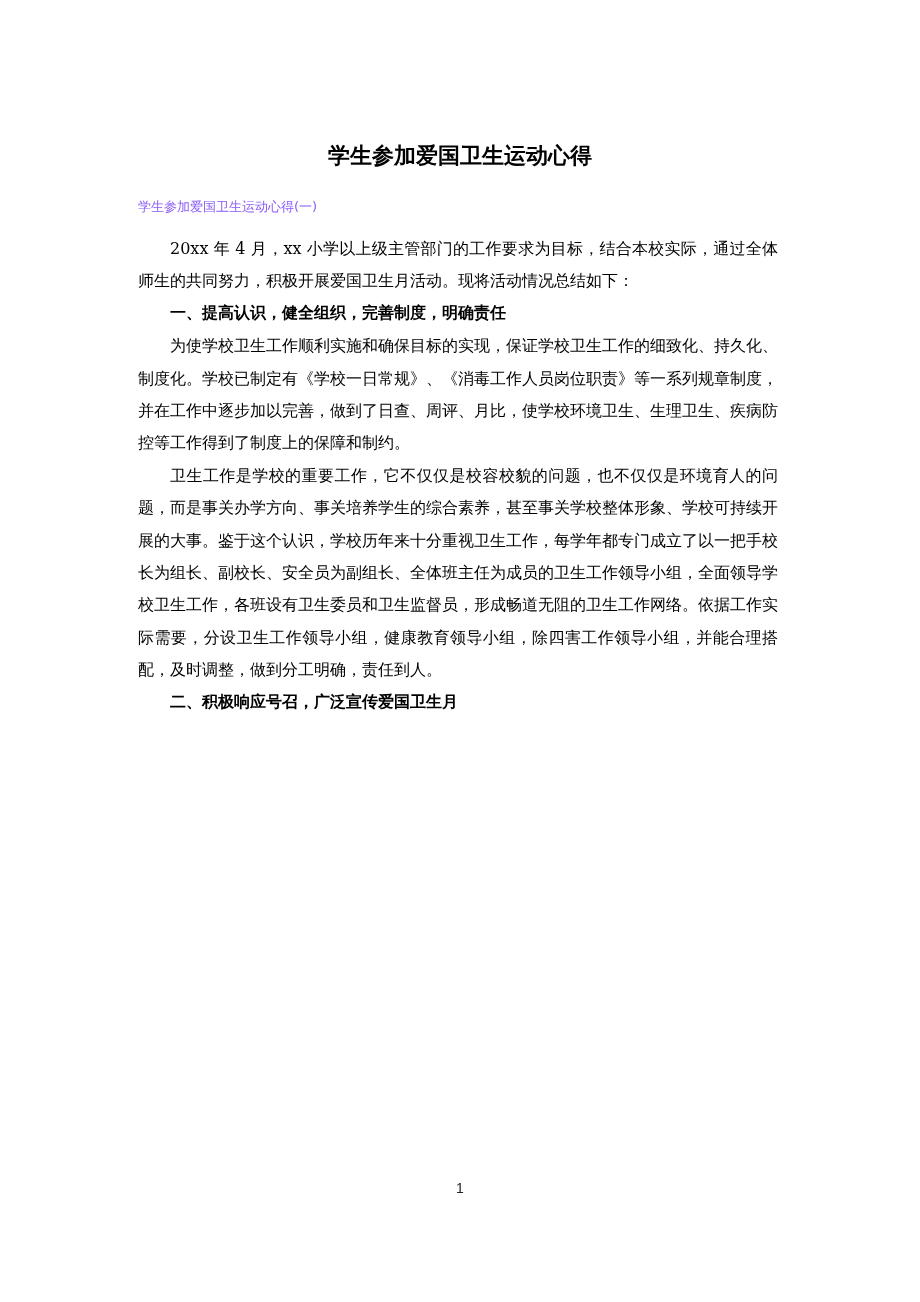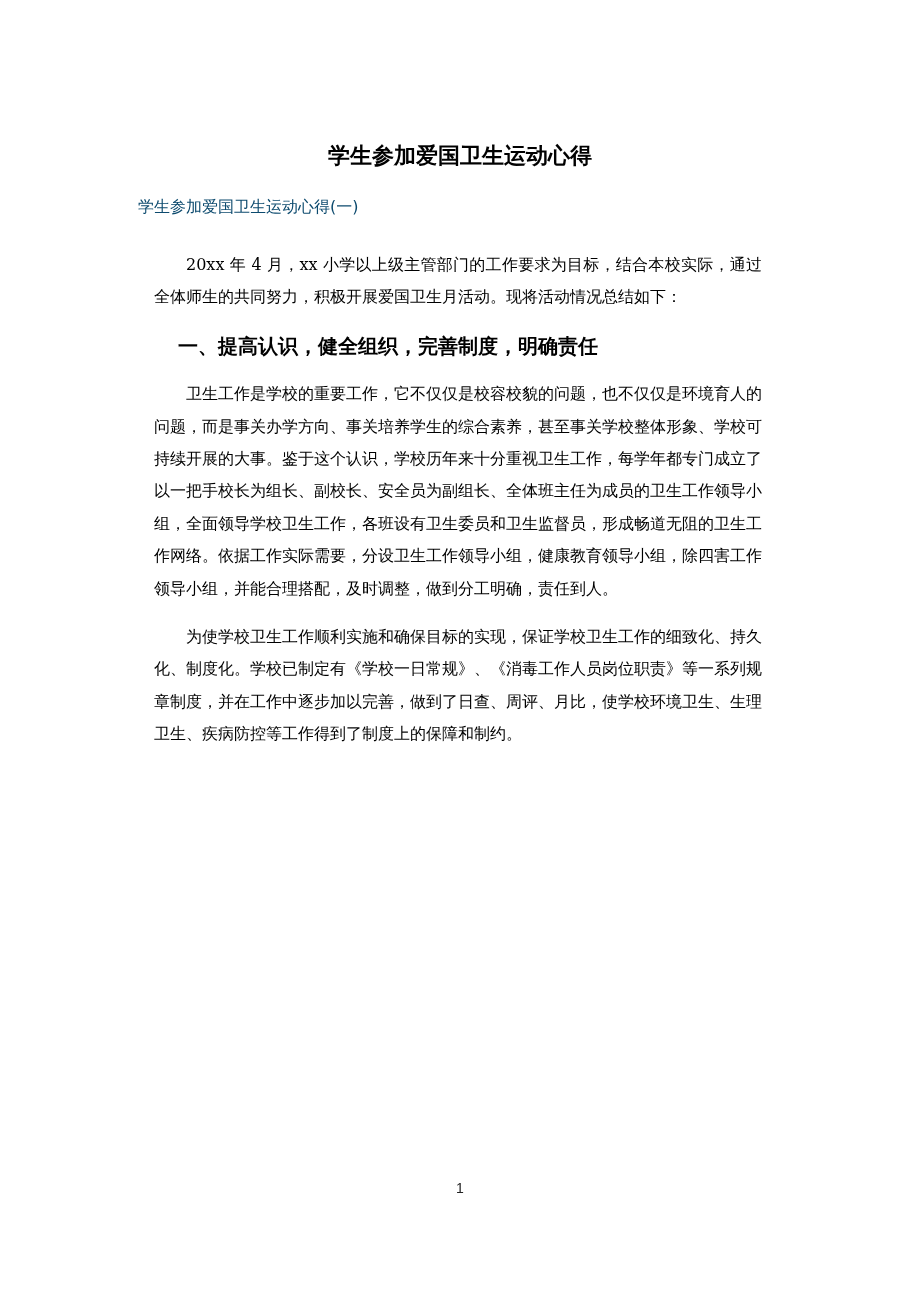--- a/index.html
+++ b/index.html
@@ -32,43 +32,43 @@
       font-size: 22px;
       line-height: 30px;
       color: #000;
       letter-spacing: 0px;
     }
     .section-title {
       position: absolute;
       left: 138px;
       top: 193px;
       font-family: "DejaVu Sans", "Liberation Sans", sans-serif;
-      font-size: 16px;
+      font-size: 13px;
       line-height: 28px;
-      color: #0c4a6e;
+      color: #8b5cf6;
     }
     .body {
       position: absolute;
       left: 138px;
       top: 233px;
       width: 640px;
       font-size: 16px;
       line-height: 32.4px;
     }
     .para {
-      margin: 16px;
+      margin: 0;
       text-indent: 2em;
       text-align: justify;
     }
     .heading {
       margin: 0;
       text-indent: 2em;
-      font-family: Liberation Sans, sans-serif;
+      font-family: Liberation Mono, monospace;
       font-weight: bold;
-      font-size: 20px;
+      font-size: 16px;
     }
     .page-number {
       position: absolute;
       left: 0;
       width: 920px;
       top: 1180px;
       text-align: center;
       font-family: "Liberation Sans", sans-serif;
       font-size: 14px;
       color: #222;
@@ -77,18 +77,19 @@
 </head>
 <body>
 
 <div class="page">
   <div class="doc-title">学生参加爱国卫生运动心得</div>
   <div class="section-title">学生参加爱国卫生运动心得(一)</div>
 
   <div class="body">
     <p class="para">20xx 年 4 月，xx 小学以上级主管部门的工作要求为目标，结合本校实际，通过全体师生的共同努力，积极开展爱国卫生月活动。现将活动情况总结如下：</p>
     <p class="heading">一、提高认识，健全组织，完善制度，明确责任</p>
+    <p class="para">为使学校卫生工作顺利实施和确保目标的实现，保证学校卫生工作的细致化、持久化、制度化。学校已制定有《学校一日常规》、《消毒工作人员岗位职责》等一系列规章制度，并在工作中逐步加以完善，做到了日查、周评、月比，使学校环境卫生、生理卫生、疾病防控等工作得到了制度上的保障和制约。</p>
     <p class="para">卫生工作是学校的重要工作，它不仅仅是校容校貌的问题，也不仅仅是环境育人的问题，而是事关办学方向、事关培养学生的综合素养，甚至事关学校整体形象、学校可持续开展的大事。鉴于这个认识，学校历年来十分重视卫生工作，每学年都专门成立了以一把手校长为组长、副校长、安全员为副组长、全体班主任为成员的卫生工作领导小组，全面领导学校卫生工作，各班设有卫生委员和卫生监督员，形成畅道无阻的卫生工作网络。依据工作实际需要，分设卫生工作领导小组，健康教育领导小组，除四害工作领导小组，并能合理搭配，及时调整，做到分工明确，责任到人。</p>
-    <p class="para">为使学校卫生工作顺利实施和确保目标的实现，保证学校卫生工作的细致化、持久化、制度化。学校已制定有《学校一日常规》、《消毒工作人员岗位职责》等一系列规章制度，并在工作中逐步加以完善，做到了日查、周评、月比，使学校环境卫生、生理卫生、疾病防控等工作得到了制度上的保障和制约。</p>
+    <p class="heading">二、积极响应号召，广泛宣传爱国卫生月</p>
   </div>
 
   <div class="page-number">1</div>
 </div>
 
 </body></html>

